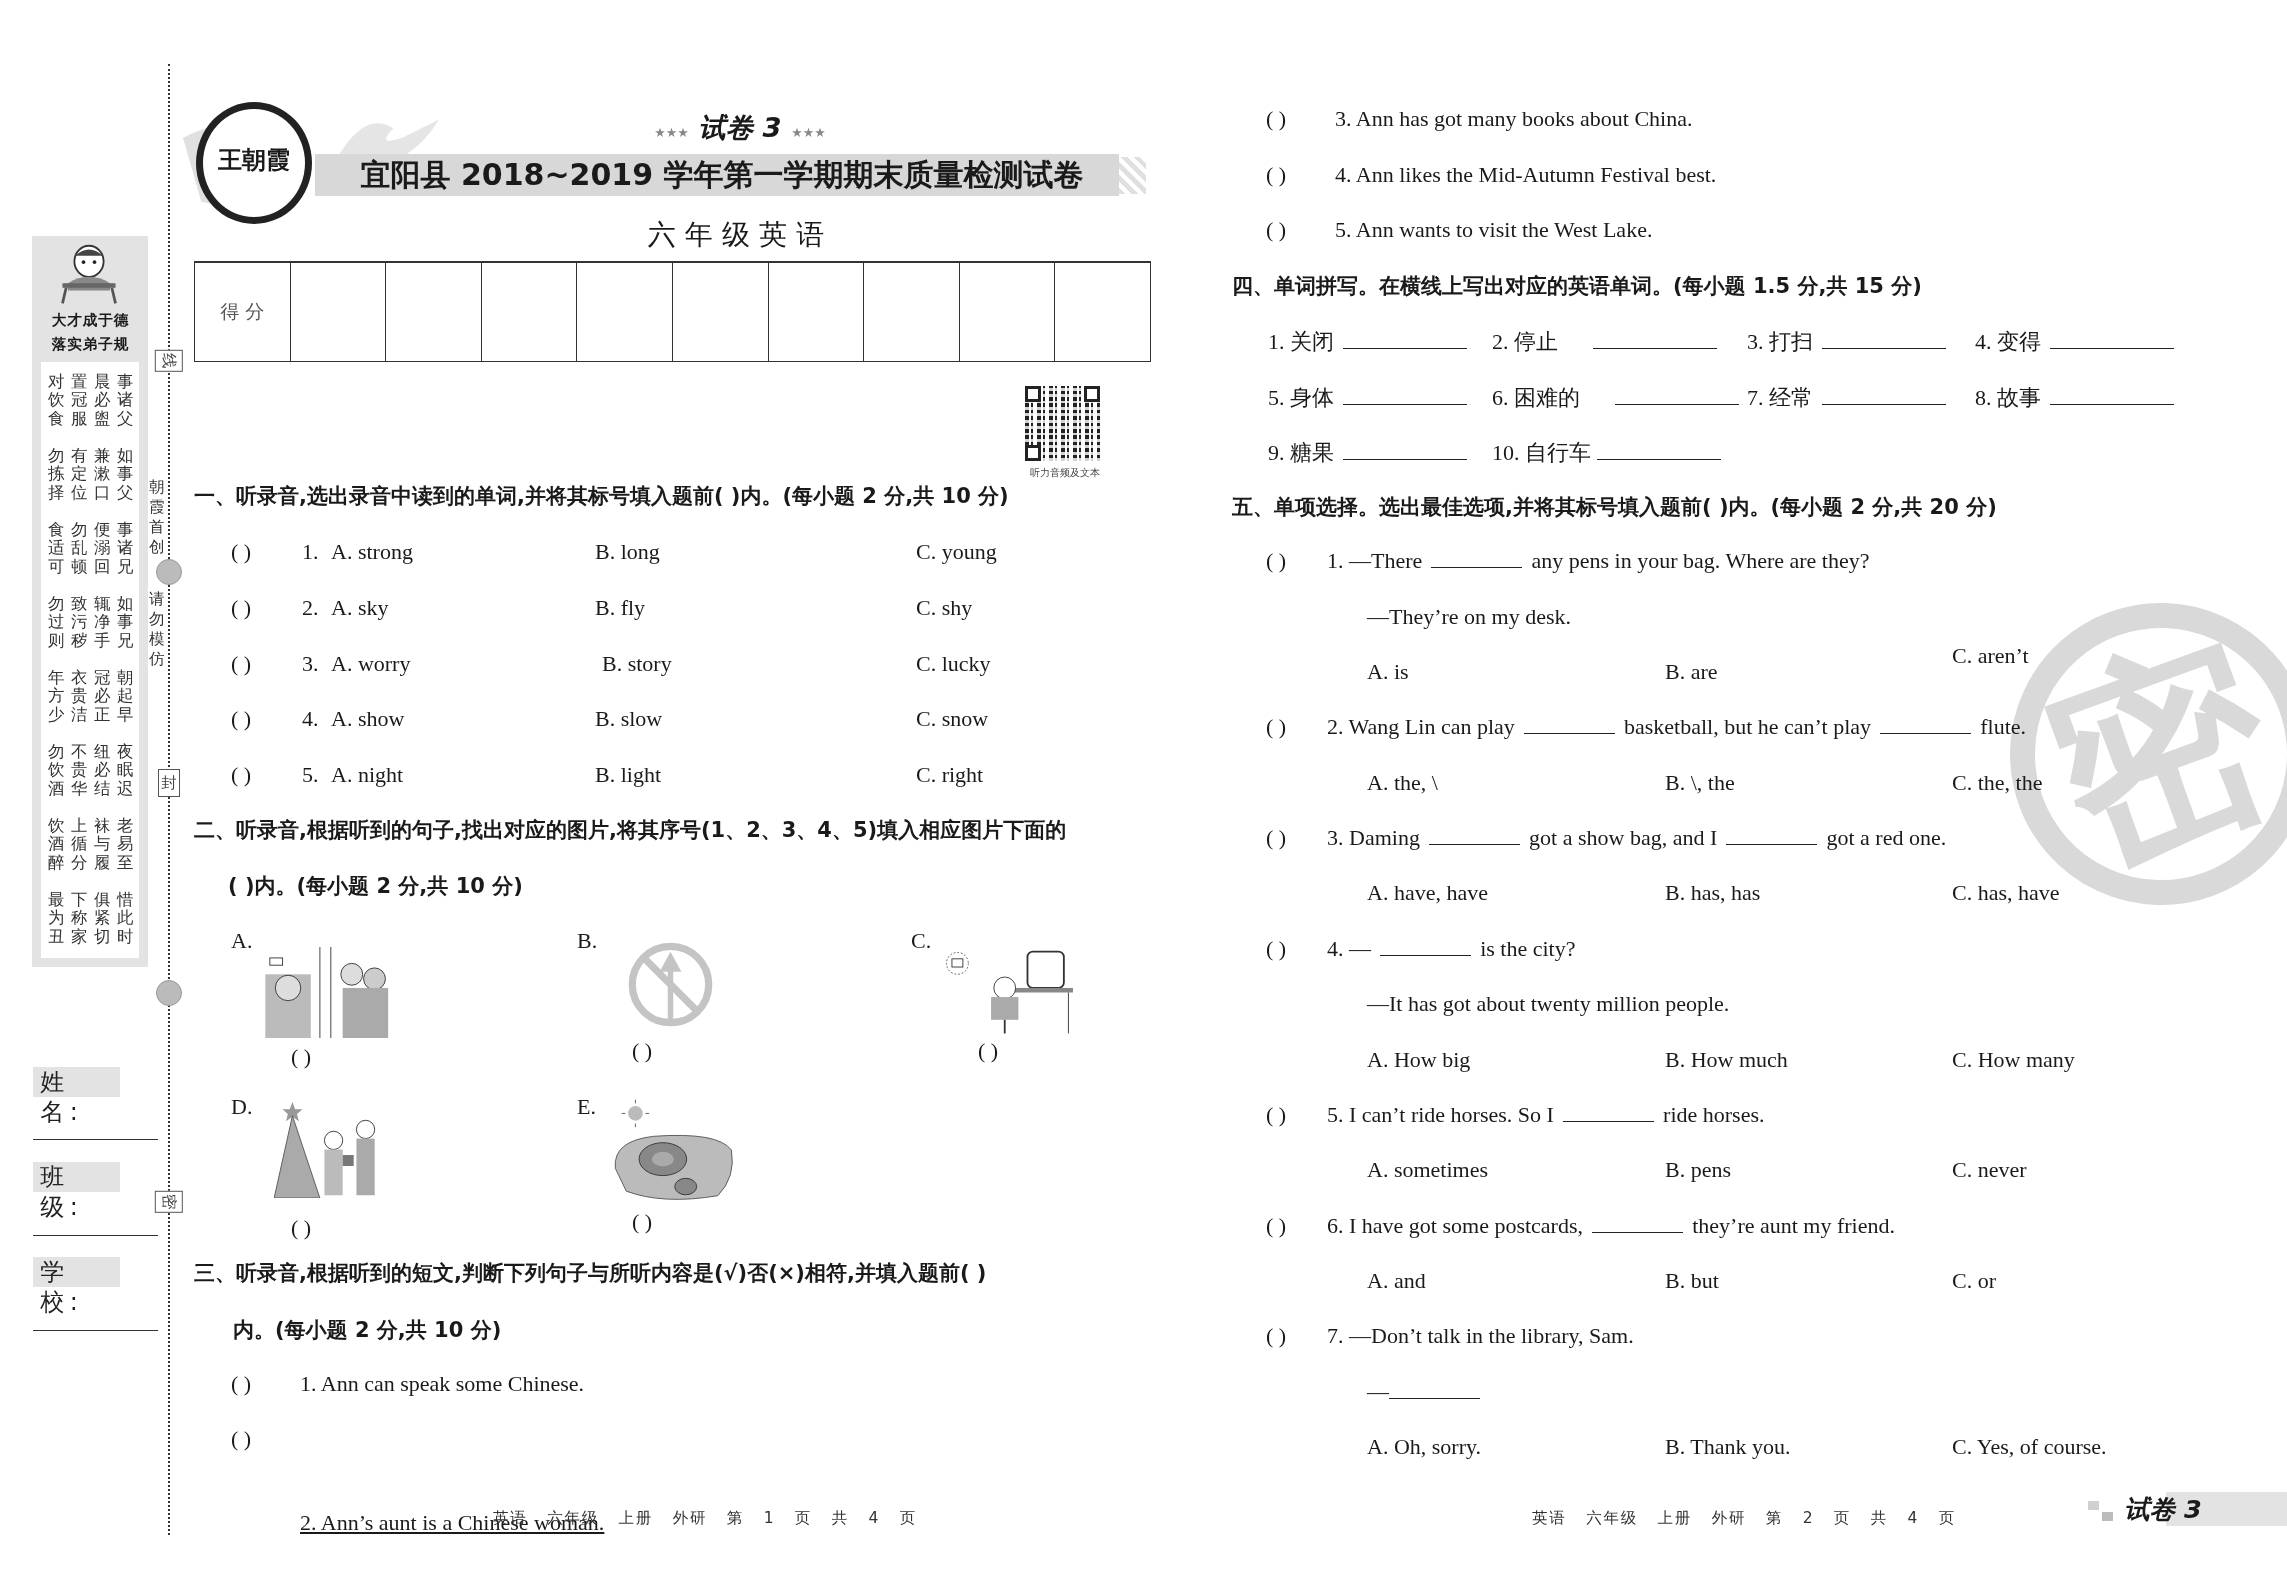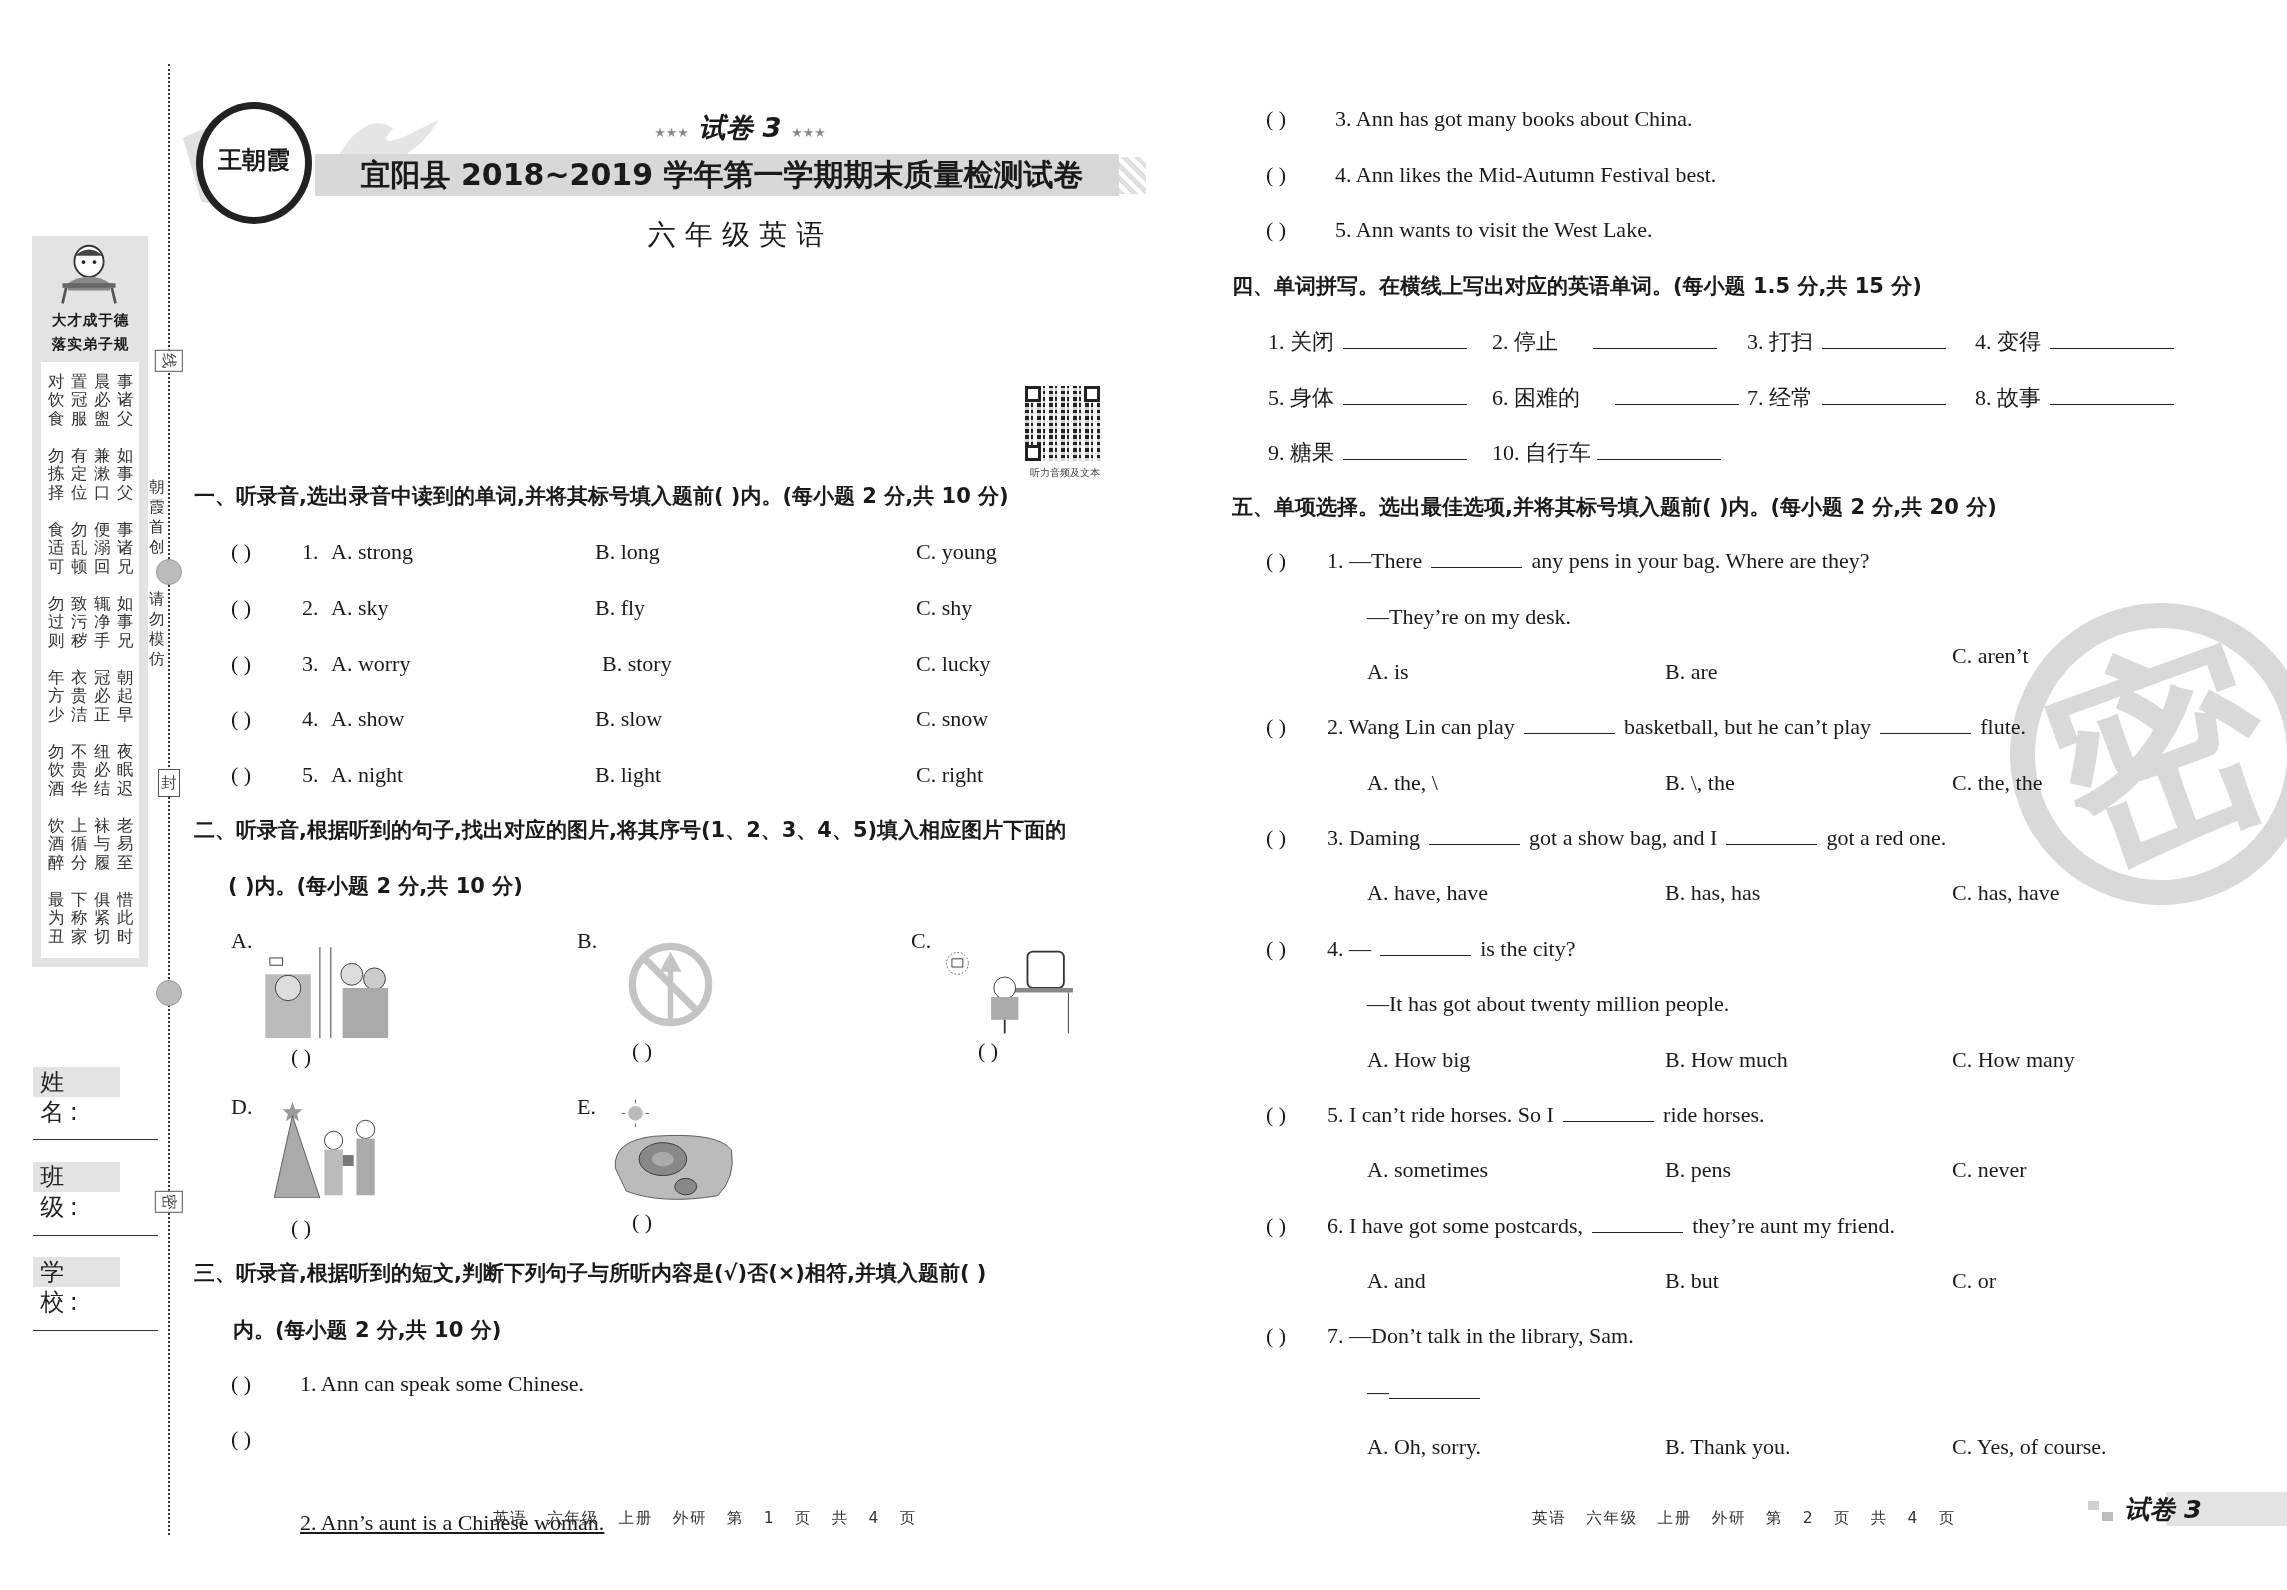--- a/index.html
+++ b/index.html
@@ -132,20 +132,32 @@
 <div class="abs exam-no cn">
   <span class="stars">★★★</span>
   <span>试卷 3</span>
   <span class="stars">★★★</span>
 </div>
 <div class="abs main-title cn">宜阳县 2018~2019 学年第一学期期末质量检测试卷</div>
 <div class="abs subtitle cn">六年级英语</div>
 
 <table class="score cn">
   <tbody>
+  <tr>
+    <td>得  分</td>
+    <td></td>
+        <td></td>
+    <td></td>
+        <td></td>
+    <td></td>
+        <td></td>
+    <td></td>
+        <td></td>
+    <td></td>
+  </tr>
 </tbody>
   </table>
 
 <div class="abs qr">
   <div class="qr-corner" style="left:0;top:0;"></div>
   <div class="qr-corner" style="right:0;top:0;"></div>
   <div class="qr-corner" style="left:0;bottom:0;"></div>
 </div>
 <div class="abs qr-cap cn">听力音频及文本</div>
 

